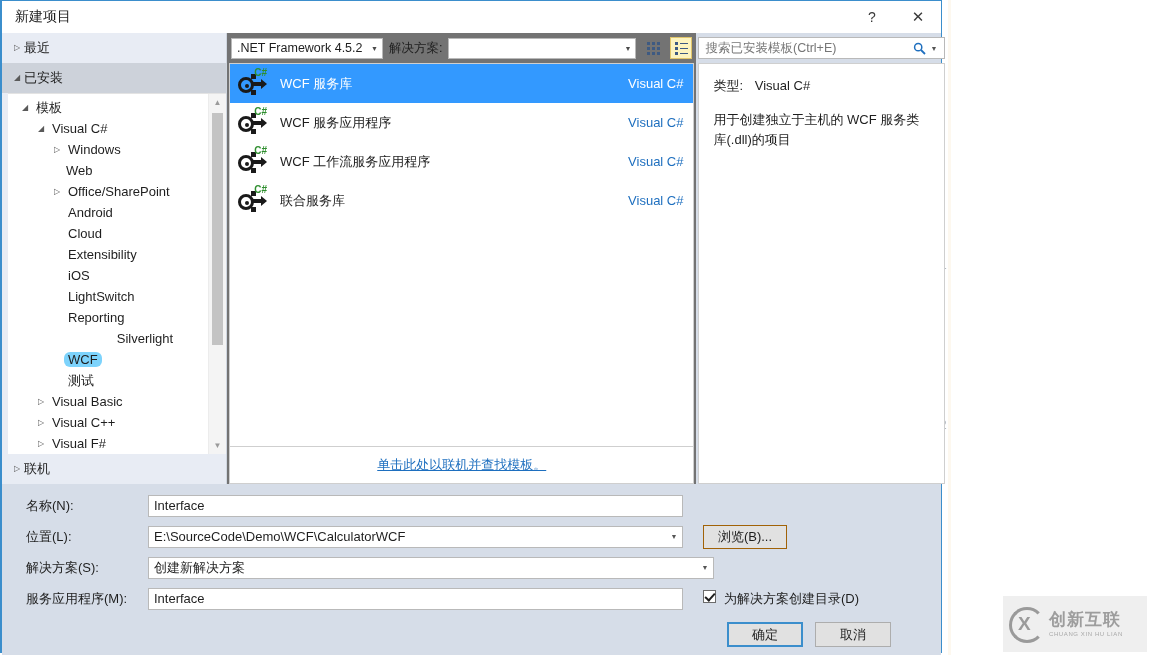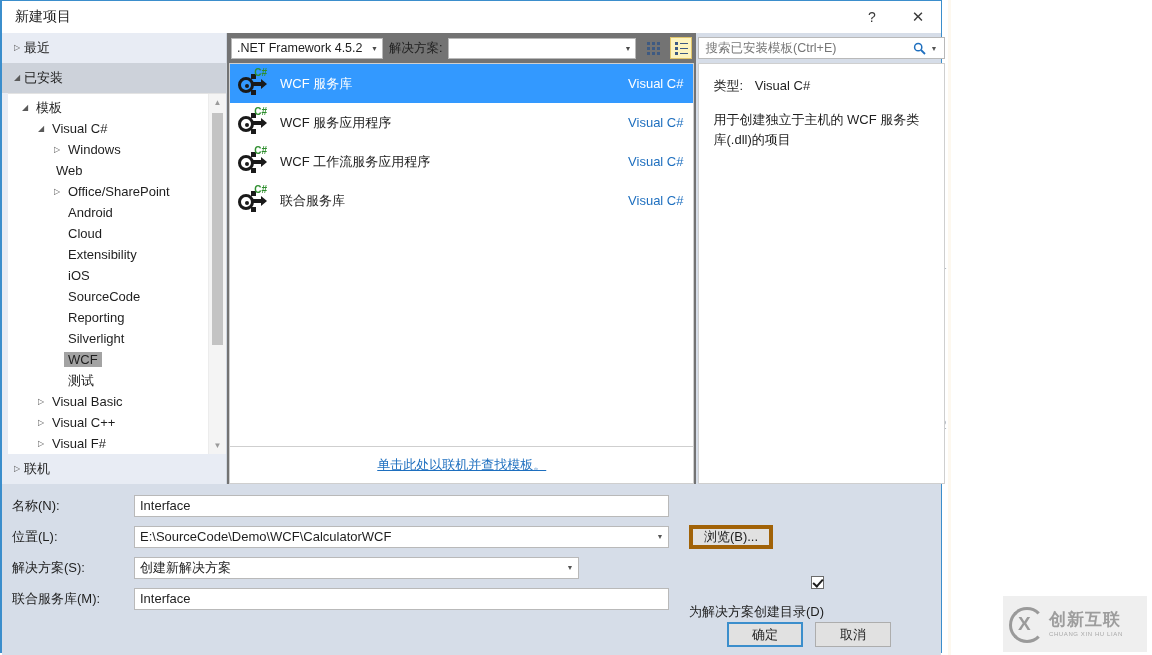--- a/index.html
+++ b/index.html
@@ -153,21 +153,21 @@
   .tnode {
     height: 21px;
     display: flex;
     align-items: center;
     font-size: 13px;
     color: #1e1e1e;
     white-space: nowrap;
     box-sizing: border-box;
   }
   .tnode .lbl { padding: 0 4px; }
-  .tnode.sel .lbl { background: #a3a3a3; }
+  .tnode.sel .lbl { background: #7dd3fc; border-radius: 6px; }
 
   
   .vsb {
     position: absolute;
     right: 0; top: 0;
     width: 17px; height: 100%;
     background: #f4f4f4;
     border-left: 1px solid #ececec;
   }
   .vsb .arrow {
@@ -369,21 +369,21 @@
   
   .dlg-footer {
     flex: 0 0 auto;
     background: #d6dde8;
     padding: 8px 0 0 0;
   }
   .form-row {
     display: flex;
     align-items: center;
     height: 27px;
-    padding: 0 10px 0 10px;
+    padding: 0 10px 0 24px;
     margin-bottom: 4px;
   }
   .form-label {
     width: 122px;
     flex: 0 0 122px;
     font-size: 13px;
     color: #1e1e1e;
   }
   .form-field {
     height: 22px;
@@ -401,40 +401,39 @@
     white-space: nowrap;
     overflow: hidden;
     line-height: 20px;
   }
   .form-field .fcaret {
     width: 16px; display: flex; align-items: center; justify-content: center;
     font-size: 7px; color: #555;
   }
   .f-name { width: 535px; }
   .f-loc { width: 535px; }
-  .f-sln { width: 445px; }
+  .f-sln { width: 566px; }
   .f-slnname { width: 535px; }
 
   .browse-btn {
     margin-left: 20px;
     width: 84px; height: 24px;
     background: #e1e1e1;
-    border: 4px solid #a16207;
+    border: 1px solid #a16207;
     font-size: 13px;
     display: flex; align-items: center; justify-content: center;
     box-sizing: border-box;
     cursor: default;
   }
   .check-wrap {
     margin-left: 20px;
     display: flex;
-    align-items: flex-end;
-    font-size: 13px;
-    gap: 14px;
-    flex-direction: column;
+    align-items: flex-start;
+    font-size: 13px;
+    gap: 8px;
   }
   .checkbox {
     width: 13px; height: 13px;
     background: #ffffff;
     border: 1px solid #6b6b6b;
     box-sizing: border-box;
     position: relative;
   }
   .checkbox.checked:after {
     content: "";
@@ -513,21 +512,21 @@
               <span class="lbl">模板</span>
             </div>
             <div class="tnode" style="padding-left: 26px;">
               <span class="tri">◢</span>
               <span class="lbl">Visual C#</span>
             </div>
             <div class="tnode" style="padding-left: 42px;">
               <span class="tri">▷</span>
               <span class="lbl">Windows</span>
             </div>
-            <div class="tnode" style="padding-left: 30px;">
+            <div class="tnode" style="padding-left: 40px;">
               <span class="tri empty"></span>
               <span class="lbl">Web</span>
             </div>
             <div class="tnode" style="padding-left: 42px;">
               <span class="tri">▷</span>
               <span class="lbl">Office/SharePoint</span>
             </div>
             <div class="tnode" style="padding-left: 42px;">
               <span class="tri empty"></span>
               <span class="lbl">Android</span>
@@ -539,27 +538,27 @@
             <div class="tnode" style="padding-left: 42px;">
               <span class="tri empty"></span>
               <span class="lbl">Extensibility</span>
             </div>
             <div class="tnode" style="padding-left: 42px;">
               <span class="tri empty"></span>
               <span class="lbl">iOS</span>
             </div>
             <div class="tnode" style="padding-left: 42px;">
               <span class="tri empty"></span>
-              <span class="lbl">SourceCode</span>
+              <span class="lbl">LightSwitch</span>
             </div>
             <div class="tnode" style="padding-left: 42px;">
               <span class="tri empty"></span>
               <span class="lbl">Reporting</span>
             </div>
-            <div class="tnode" style="padding-left: 42px;">
+            <div class="tnode" style="padding-left: 42px; justify-content: center;">
               <span class="tri empty"></span>
               <span class="lbl">Silverlight</span>
             </div>
             <div class="tnode sel" style="padding-left: 42px;">
               <span class="tri empty"></span>
               <span class="lbl">WCF</span>
             </div>
             <div class="tnode" style="padding-left: 42px;">
               <span class="tri empty"></span>
               <span class="lbl">测试</span>
@@ -724,21 +723,21 @@
 
     <div class="form-row">
       <div class="form-label">解决方案(S):</div>
       <div class="form-field f-sln">
         <span class="fval">创建新解决方案</span>
         <span class="fcaret">▼</span>
       </div>
     </div>
 
     <div class="form-row">
-      <div class="form-label">联合服务库(M):</div>
+      <div class="form-label">服务应用程序(M):</div>
       <div class="form-field f-slnname">
         <span class="fval">Interface</span>
       </div>
       <div class="check-wrap">
         <span class="checkbox checked"></span>
         <span>为解决方案创建目录(D)</span>
       </div>
     </div>
 
     <div class="btn-row">

